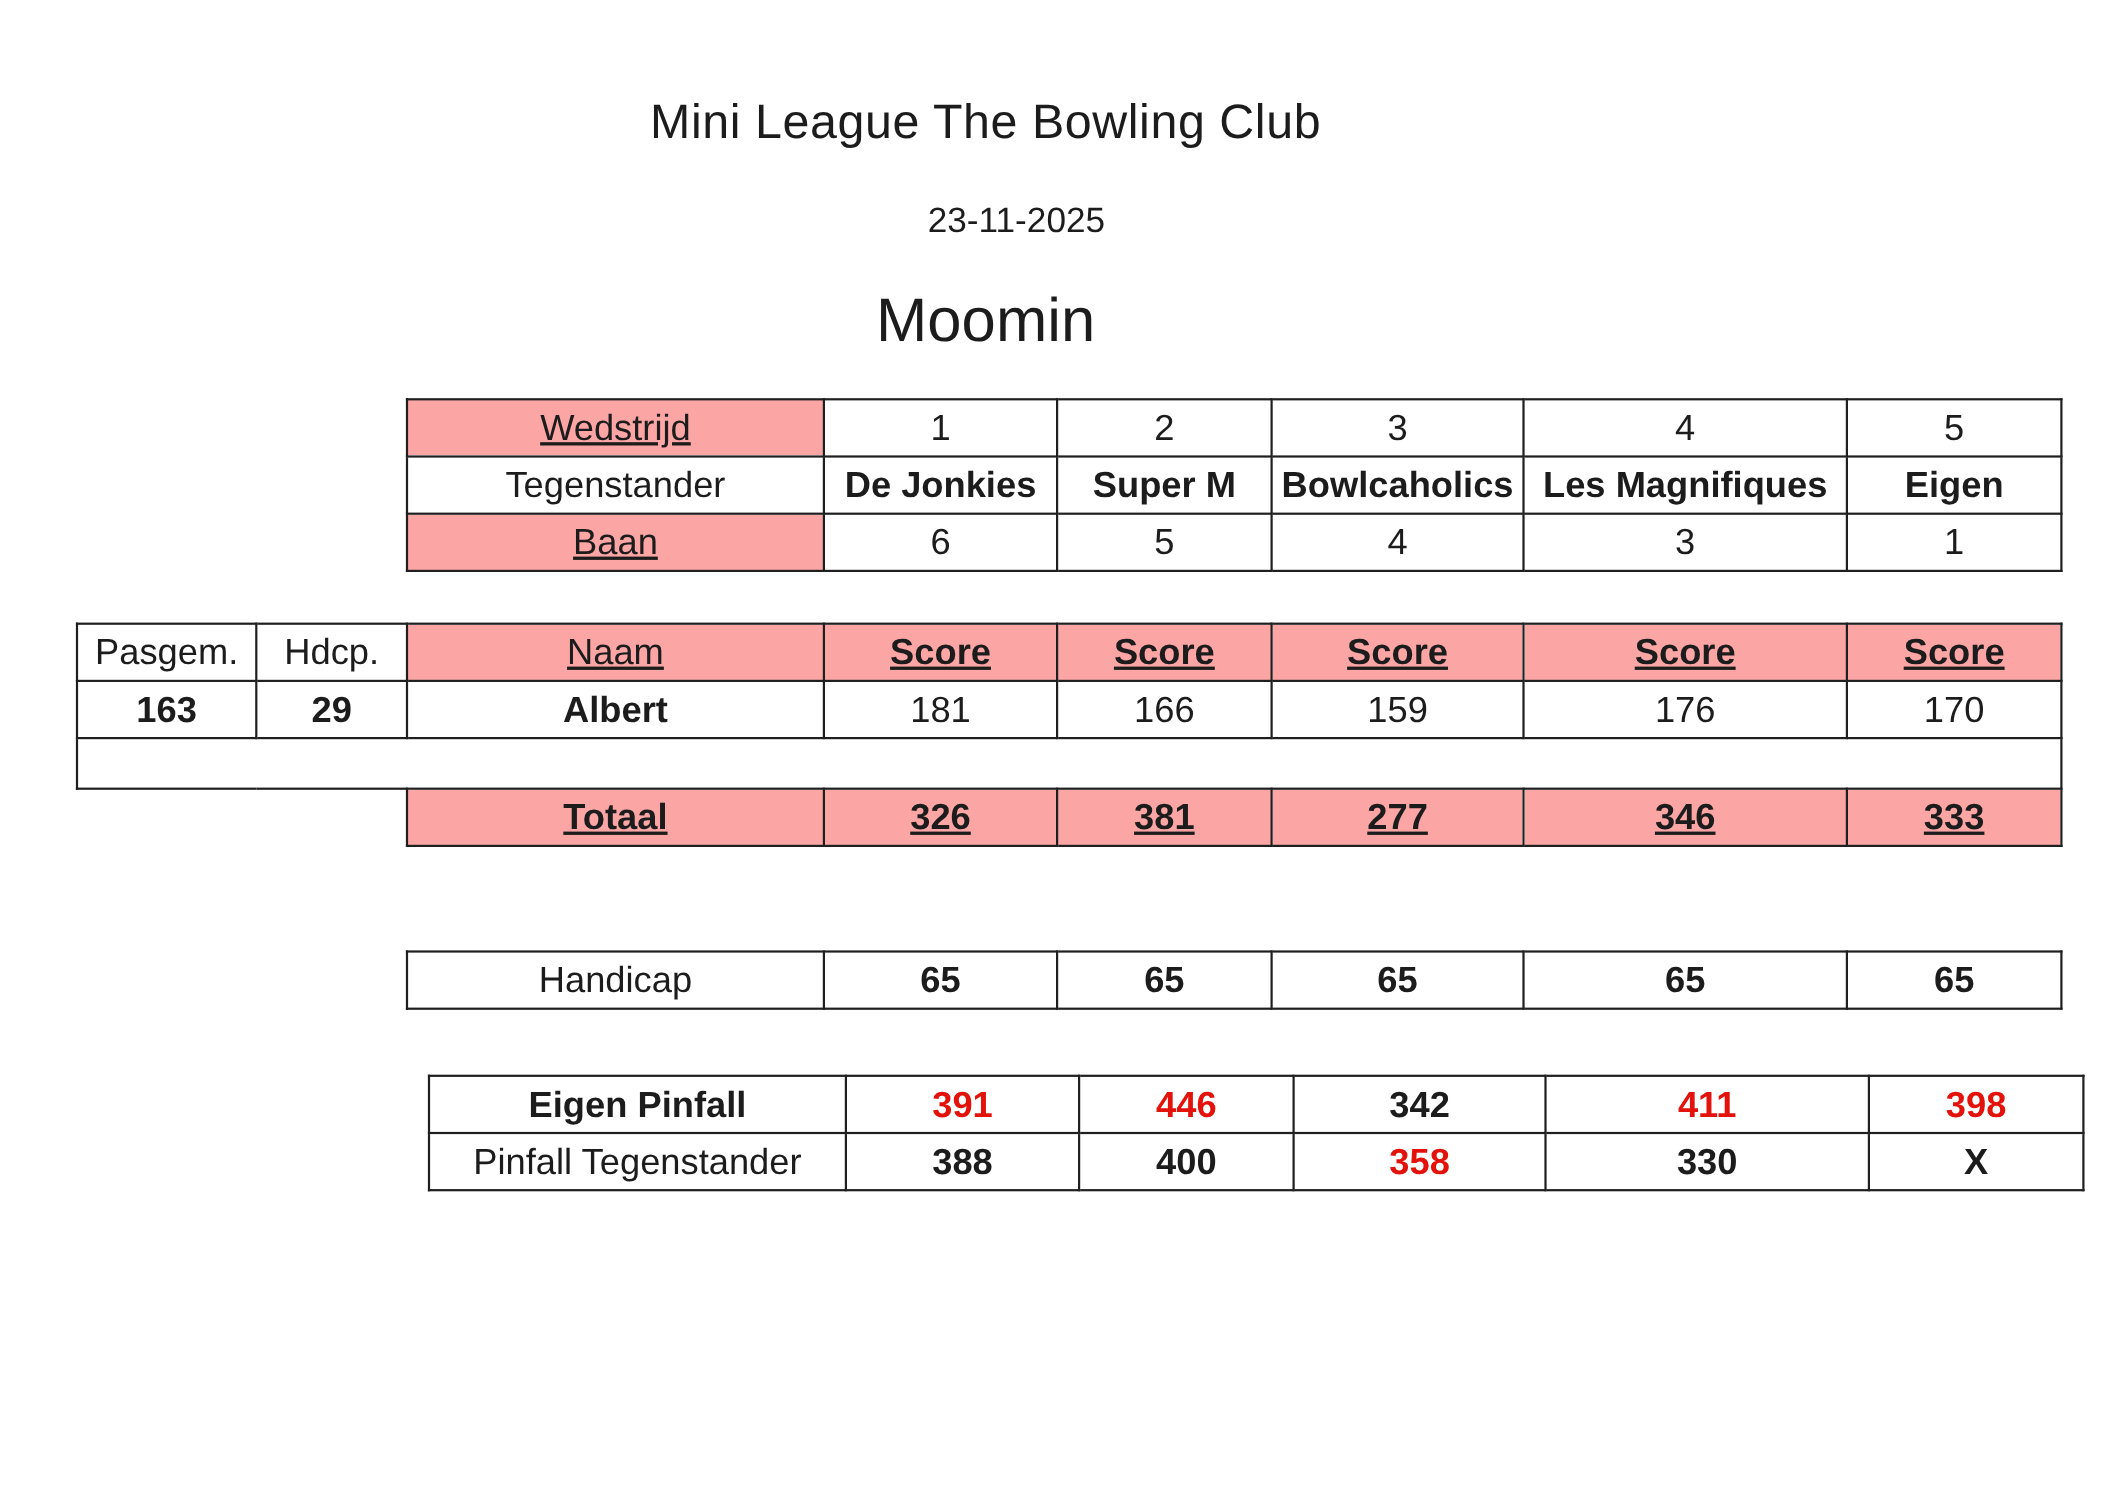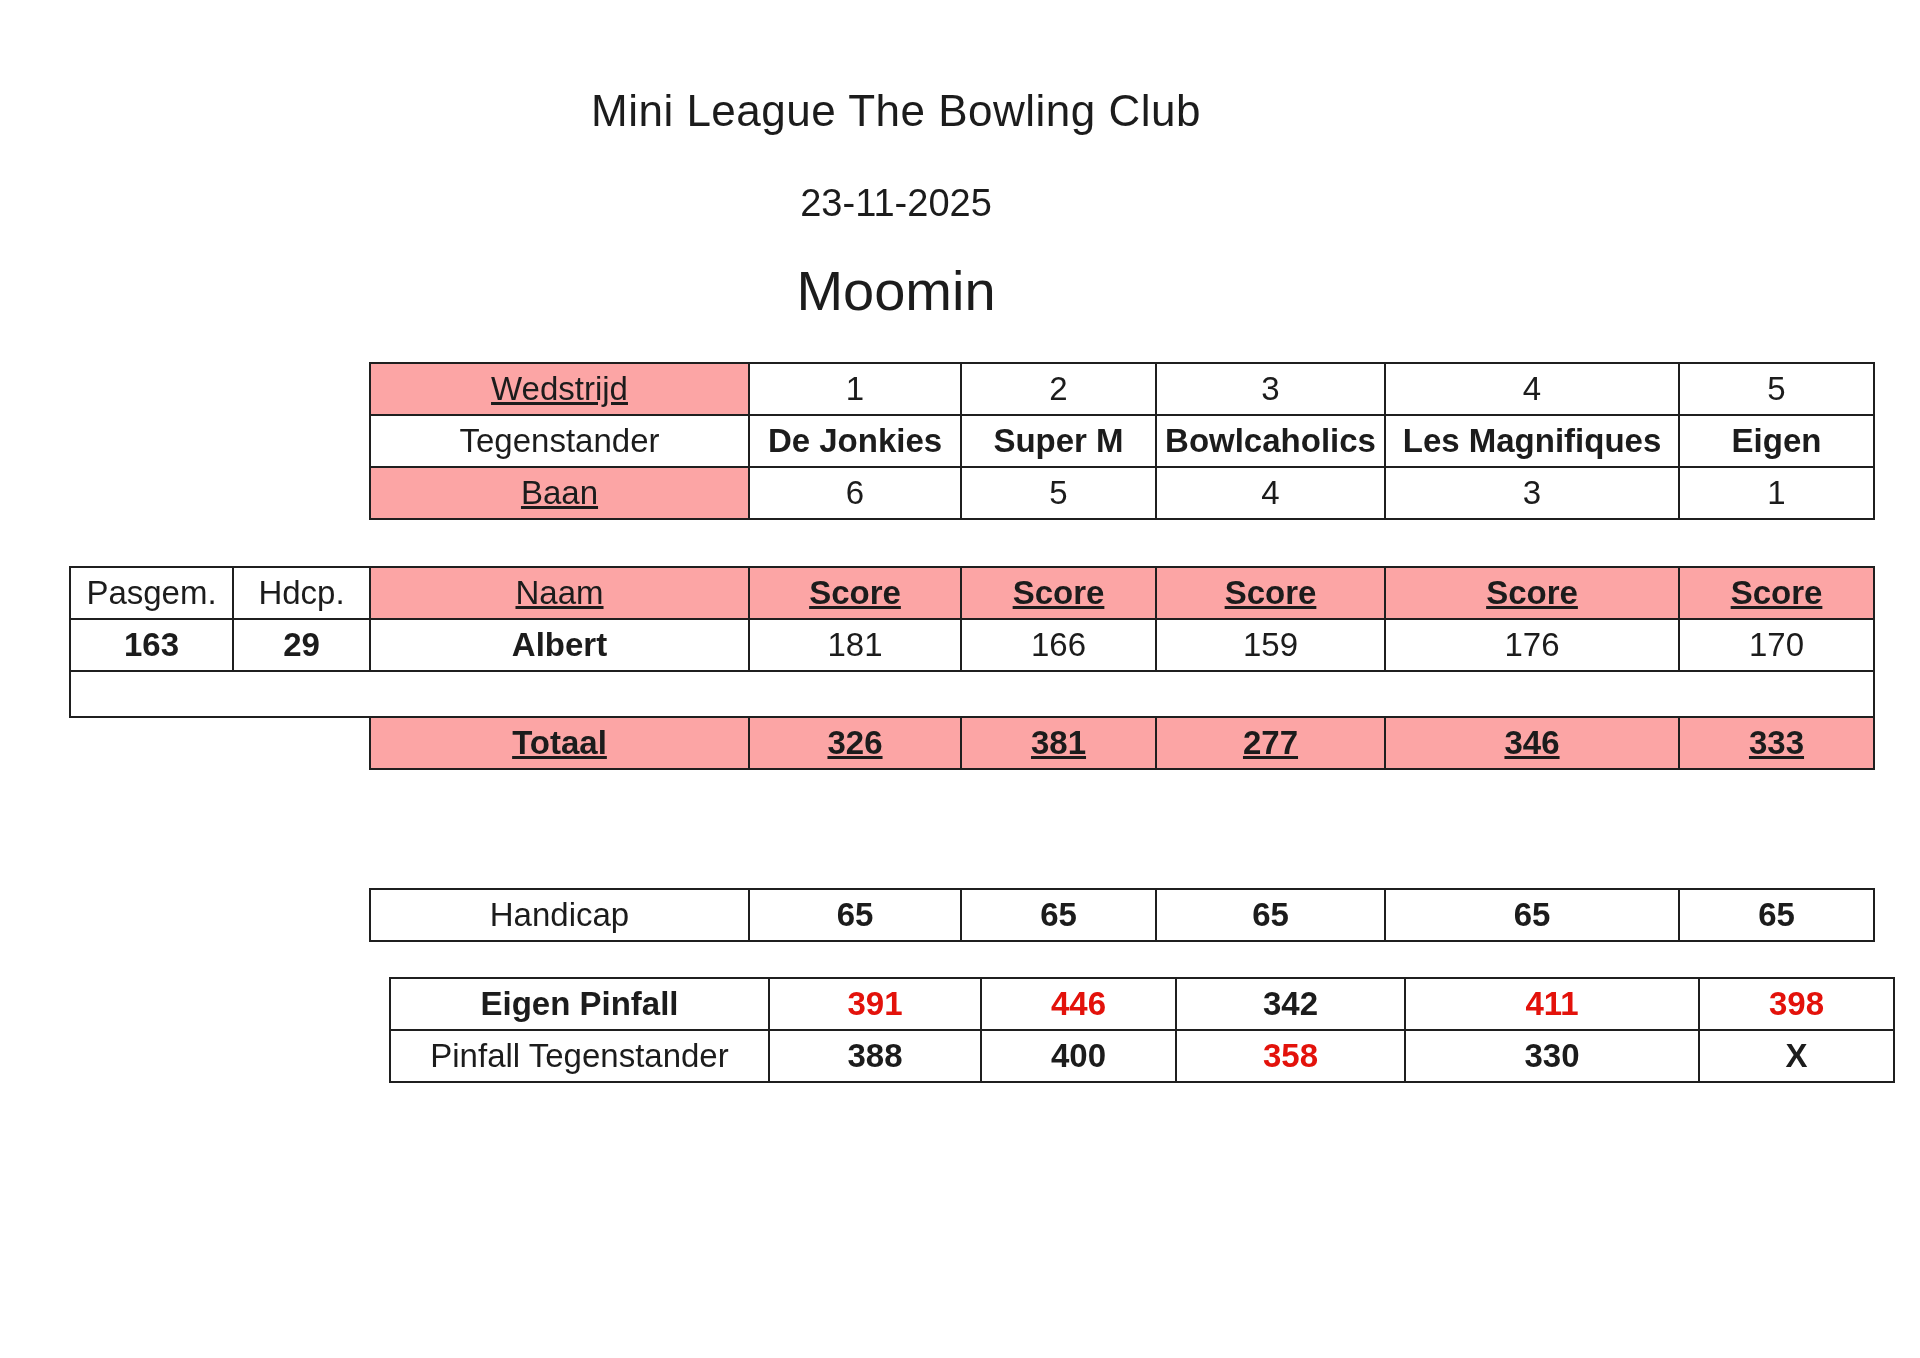--- a/index.html
+++ b/index.html
@@ -2,37 +2,37 @@
 <html><head>
 <meta charset="utf-8">
 <style>
   html,body { margin:0; padding:0; }
   body {
     width:1920px; height:1358px; background:#ffffff; position:relative;
     font-family:"Liberation Sans", sans-serif; color:#1c1c1c;
   }
   .centered { position:absolute; left:0; width:1792px; text-align:center; white-space:nowrap; }
   #title { top:86px;  font-size:44px; letter-spacing:0.5px; }
-  #date  { top:182px; font-size:38px; }
+  #date  { top:182px; font-size:32px;padding-left:28px; }
   #team  { top:258px; font-size:56px; }
 
   table { position:absolute; border-collapse:collapse; table-layout:fixed; }
   td {
     border:2px solid #1f1f1f; text-align:center; vertical-align:middle;
     font-size:33px; padding:0 4px; white-space:nowrap; overflow:hidden; height:50px;
   }
   tr.short td { height:44px; }
   .g   { background:#fca5a5;text-decoration:underline; }
   .b   { font-weight:bold; }
   .red { color:#e3120b; }
   td.ghost { border:none; background:transparent; }
 
   #schedule  { left:369px; top:362px; }
   #scoretbl  { left:69px;  top:566px; }
-  #handicap  { left:369px; top:888px;border-radius:13px; }
+  #handicap  { left:369px; top:864px;border-radius:13px; }
   #pinfall   { left:369px; top:977px;margin-left:20px; }
   #punten    { left:369px; top:1127px; }
 
   col.cA { width:163px; } col.cB { width:137px; } col.cC { width:379px; }
   col.cD { width:212px; } col.cE { width:195px; } col.cF { width:229px; }
   col.cG { width:294px; } col.cH { width:195px; }
 </style>
 </head>
 <body>
 

